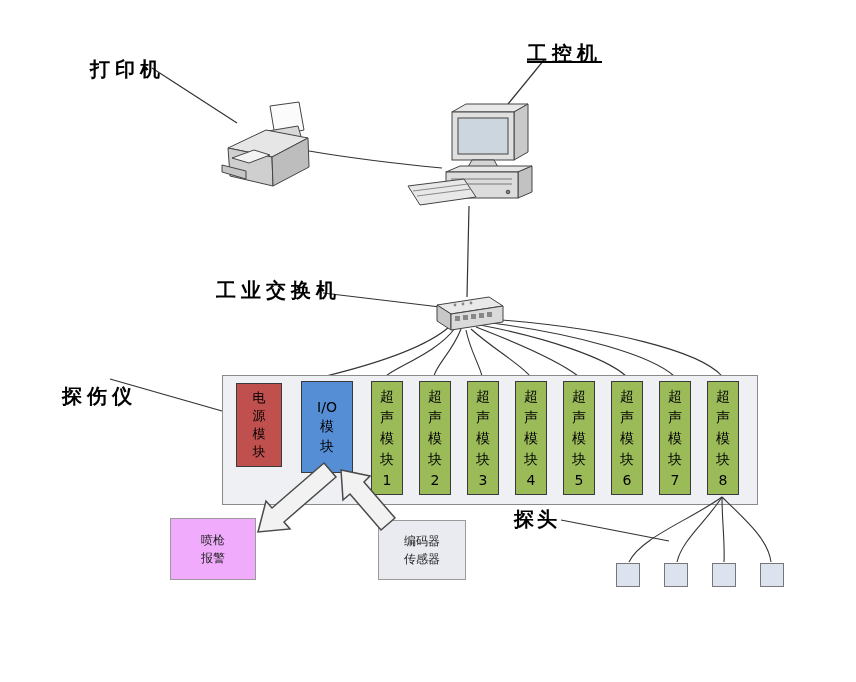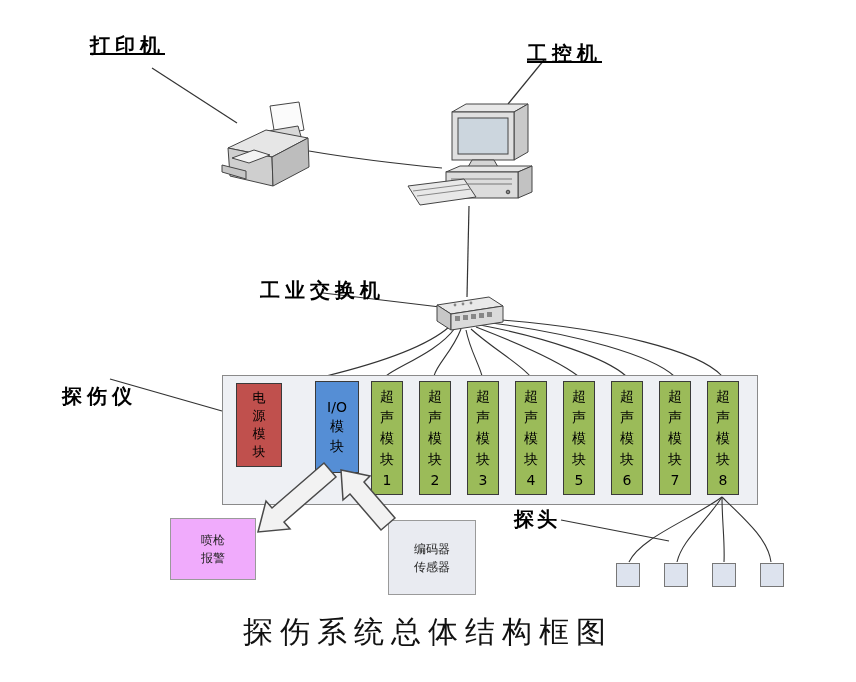--- a/index.html
+++ b/index.html
@@ -4,26 +4,26 @@
 <style>
   * { margin:0; padding:0; box-sizing:border-box; }
   html,body { background:#ffffff; font-family:"DejaVu Sans", sans-serif; }
   .canvas { position:relative; width:856px; height:682px; background:#ffffff; overflow:hidden; }
   svg.layer { position:absolute; left:0; top:0; pointer-events:none; }
   .lbl { position:absolute; font-weight:bold; font-size:20px; letter-spacing:5px; color:#000; white-space:nowrap; }
   .frame { position:absolute; left:222px; top:375px; width:536px; height:130px; border:1px solid #8a8a8a; }
   .module { position:absolute; display:flex; align-items:center; justify-content:center; text-align:center;
             white-space:pre-line; font-size:14px; line-height:1.4; color:#000; border:1px solid #3a3a3a; }
   .m-power { left:13px; top:7px;  width:46px; height:84px; font-size:13px; }
-  .m-io    { left:78px; top:5px;  width:44px; height:92px;margin-left:14px; }
+  .m-io    { left:78px; top:5px;  width:52px; height:92px; }
   .m-us    { top:5px; width:32px; height:114px; line-height:1.5; }
   .peri { position:absolute; display:flex; align-items:center; justify-content:center; text-align:center;
           white-space:pre-line; font-size:12px; line-height:1.5; color:#222; border:1px solid #9a9a9a; }
   .p-spray   { left:170px; top:518px; width:86px; height:62px; }
-  .p-encoder { left:388px; top:520px; width:88px; height:75px; }
+  .p-encoder { left:378px; top:520px; width:88px; height:60px; }
   .probe { position:absolute; top:563px; width:24px; height:24px; border:1px solid #777; }
   .title { position:absolute; top:612px; left:0; width:100%; text-align:center;
            font-size:30px; letter-spacing:7px; color:#111; }
 </style>
 </head>
 <body>
 
 <div class="canvas">
 
   <svg class="layer" width="856" height="682" viewBox="0 0 856 682">
@@ -87,23 +87,23 @@
       <rect x="463" y="315" width="5" height="5" fill="#878787" stroke="none"></rect>
       <rect x="471" y="314" width="5" height="5" fill="#878787" stroke="none"></rect>
       <rect x="479" y="313" width="5" height="5" fill="#878787" stroke="none"></rect>
       <rect x="487" y="312" width="5" height="5" fill="#878787" stroke="none"></rect>
       <circle cx="455" cy="305" r="1.4" fill="#888" stroke="none"></circle>
       <circle cx="463" cy="304" r="1.4" fill="#888" stroke="none"></circle>
       <circle cx="471" cy="303" r="1.4" fill="#888" stroke="none"></circle>
     </g>
   </svg>
 
-  <div class="lbl" style="left:90px;  top:32px;text-decoration:underline;">打印机</div>
+  <div class="lbl" style="left:90px;  top:56px;">打印机</div>
   <div class="lbl" style="left:527px; top:40px;text-decoration:underline;">工控机</div>
-  <div class="lbl" style="left:216px; top:277px;margin-left:44px;">工业交换机</div>
+  <div class="lbl" style="left:216px; top:277px;">工业交换机</div>
   <div class="lbl" style="left:62px;  top:356px;margin-top:27px;">探伤仪</div>
   <div class="lbl" style="left:514px; top:506px; letter-spacing:3px;font-family:Liberation Mono, monospace;">探头</div>
 
   <div class="frame" style="background-color: rgb(238, 240, 244);">
     <div class="module m-power" style="background-color: rgb(192, 80, 77);">电
 源
 模
 块</div>
     <div class="module m-io" style="background-color: rgb(85, 142, 213);">I/O
 模
@@ -153,21 +153,20 @@
   <div class="peri p-spray" style="background-color: #f0abfc; text-align: right;">喷枪
 报警</div>
   <div class="peri p-encoder" style="background-color: rgb(233, 235, 241);">编码器
 传感器</div>
 
   <div class="probe" style="left: 616px; background-color: rgb(221, 227, 238);"></div>
   <div class="probe" style="left: 664px; background-color: rgb(221, 227, 238);"></div>
   <div class="probe" style="left: 712px; background-color: rgb(221, 227, 238);"></div>
   <div class="probe" style="left: 760px; background-color: rgb(221, 227, 238);"></div>
 
-  <div class="title">探伤系统总体结构框图</div>
 
   <svg class="layer" width="856" height="682" viewBox="0 0 856 682">
     <g fill="none" stroke="#333" stroke-width="1.1">
       <path d="M722,497 C690,520 640,538 629,562"></path>
       <path d="M722,497 C706,522 682,540 677,562"></path>
       <path d="M722,497 C722,522 725,542 724,562"></path>
       <path d="M722,497 C748,522 768,540 771,562"></path>
     </g>
     <polygon points="324,463 272,508 266,501 258,532 290,529 284,522 336,477" fill="#f2f2f2" stroke="#4a4a4a" stroke-width="1.5"></polygon>
     <polygon points="395,518 364,482 370,476 341,470 343,500 350,494 381,530" fill="#f2f2f2" stroke="#4a4a4a" stroke-width="1.5"></polygon>

